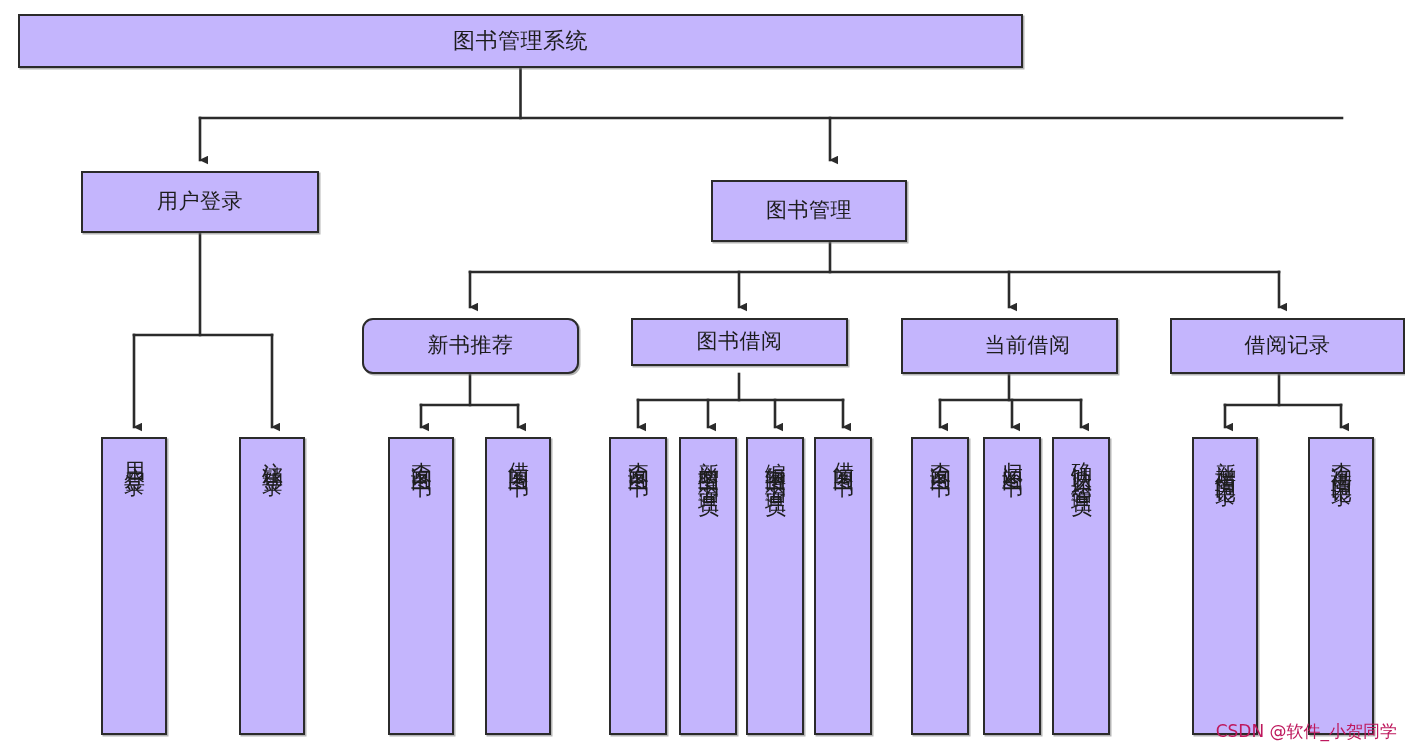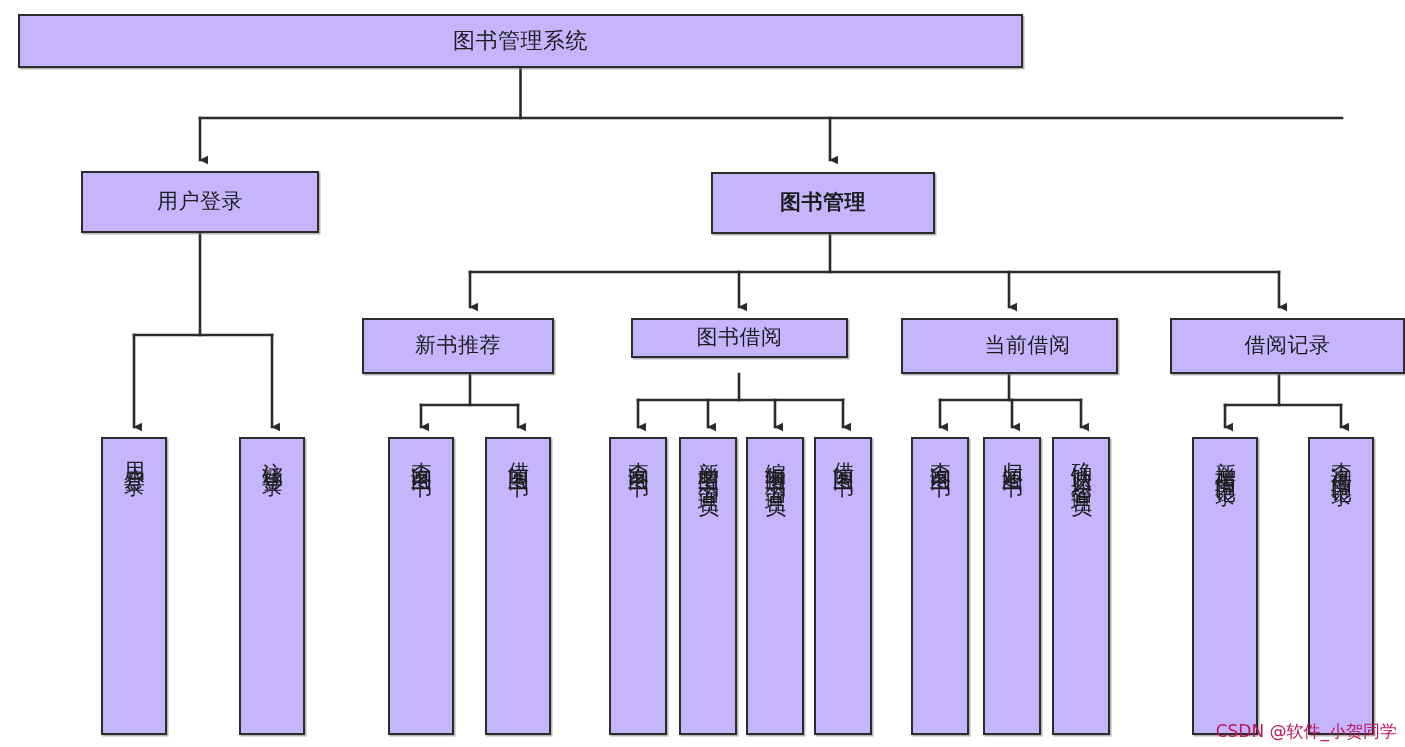--- a/index.html
+++ b/index.html
@@ -130,28 +130,28 @@
     </g>
   </svg>
 
   <div class="node-box root" style="left:18px; top:14px; width:1005px; height:54px;">
     <span class="node-label-h">图书管理系统</span>
   </div>
 
   <div class="node-box lvl2" style="left:81px; top:171px; width:238px; height:62px;">
     <span class="node-label-h">用户登录</span>
   </div>
-  <div class="node-box lvl2" style="left:711px; top:172px; width:224px; height:62px;font-weight:bold;">
+  <div class="node-box lvl2" style="left:711px; top:180px; width:196px; height:62px;">
     <span class="node-label-h">图书管理</span>
   </div>
 
-  <div class="node-box lvl3" style="left:362px; top:318px; width:192px; height:56px;">
+  <div class="node-box lvl3" style="left:362px; top:318px; width:217px; height:56px;border-radius:11px;">
     <span class="node-label-h">新书推荐</span>
   </div>
-  <div class="node-box lvl3" style="left:631px; top:318px; width:217px; height:40px;">
+  <div class="node-box lvl3" style="left:631px; top:318px; width:217px; height:48px;">
     <span class="node-label-h">图书借阅</span>
   </div>
   <div class="node-box lvl3" style="left:901px; top:318px; width:217px; height:56px;padding-left:36px;">
     <span class="node-label-h">当前借阅</span>
   </div>
   <div class="node-box lvl3" style="left:1170px; top:318px; width:235px; height:56px;">
     <span class="node-label-h">借阅记录</span>
   </div>
 
   <div class="node-box leaf" style="left:101px; top:437px; width:66px; height:298px;">

